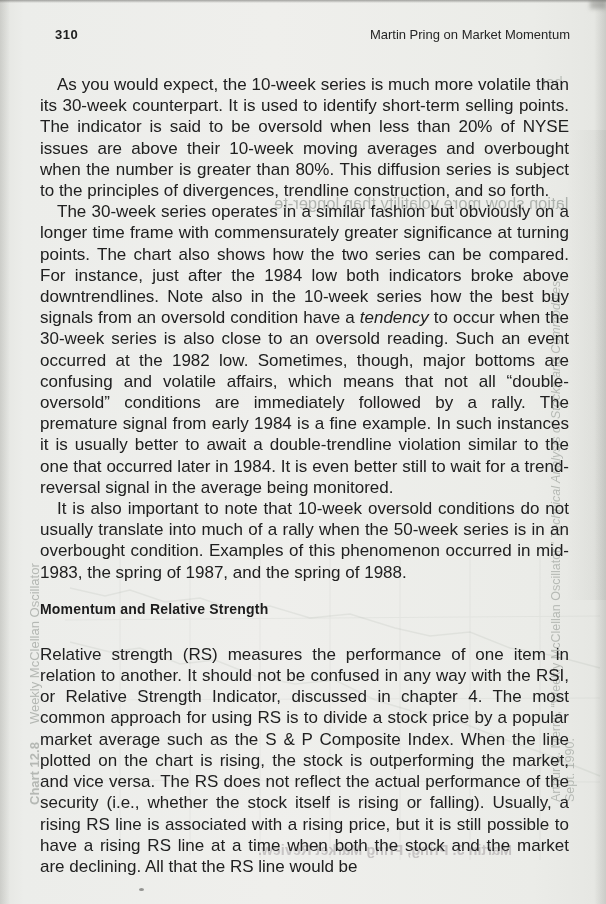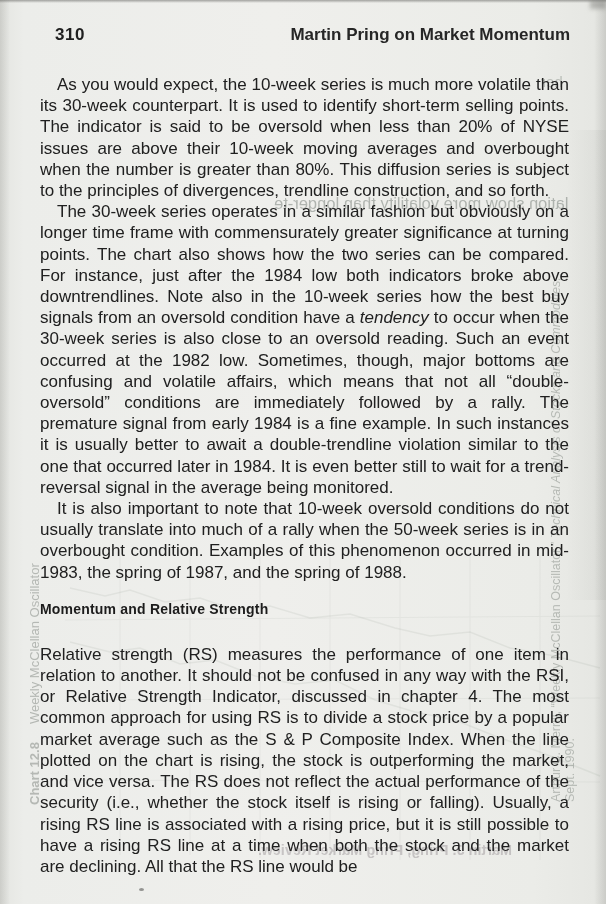--- a/index.html
+++ b/index.html
@@ -21,23 +21,23 @@
   .corner-tr { position:absolute; top:0; right:0; width:16px; height:9px;
                background: rgba(90,90,86,.35); filter: blur(2px); }
   .band-right{ position:absolute; top:130px; right:0; width:40px; height:470px;
                background: linear-gradient(270deg, rgba(145,148,142,.12), rgba(145,148,142,0)); }
   .speck     { position:absolute; left:139px; top:888px; width:5px; height:3px;
                background:#4a4a48; opacity:.55; border-radius:50%; }
 
   
   .header { position:absolute; top:26px; left:55px; right:36px;
             display:flex; justify-content:space-between; align-items:flex-end;
-            font-size:17px; line-height:17px; z-index:3; }
+            font-size:13px; line-height:17px; z-index:3; }
   .page-number { font-weight:bold; letter-spacing:.5px; }
-  .running-head { font-weight:bold; color:#262626; }
+  .running-head { font-weight:normal; color:#262626; }
 
   
   .main { position:absolute; left:40px; top:74px; width:529px; z-index:3;
           font-size:17px; line-height:21.2px; text-align:justify; }
   .main p { margin:0; }
   .main p.indent { text-indent:17px; }
   .main em { }
   .section-heading { font-size:14px; font-weight:bold; line-height:25px;
           margin:14px 0 22px 0; text-align:left; letter-spacing:.2px; color:#1c1c1c; }
 

